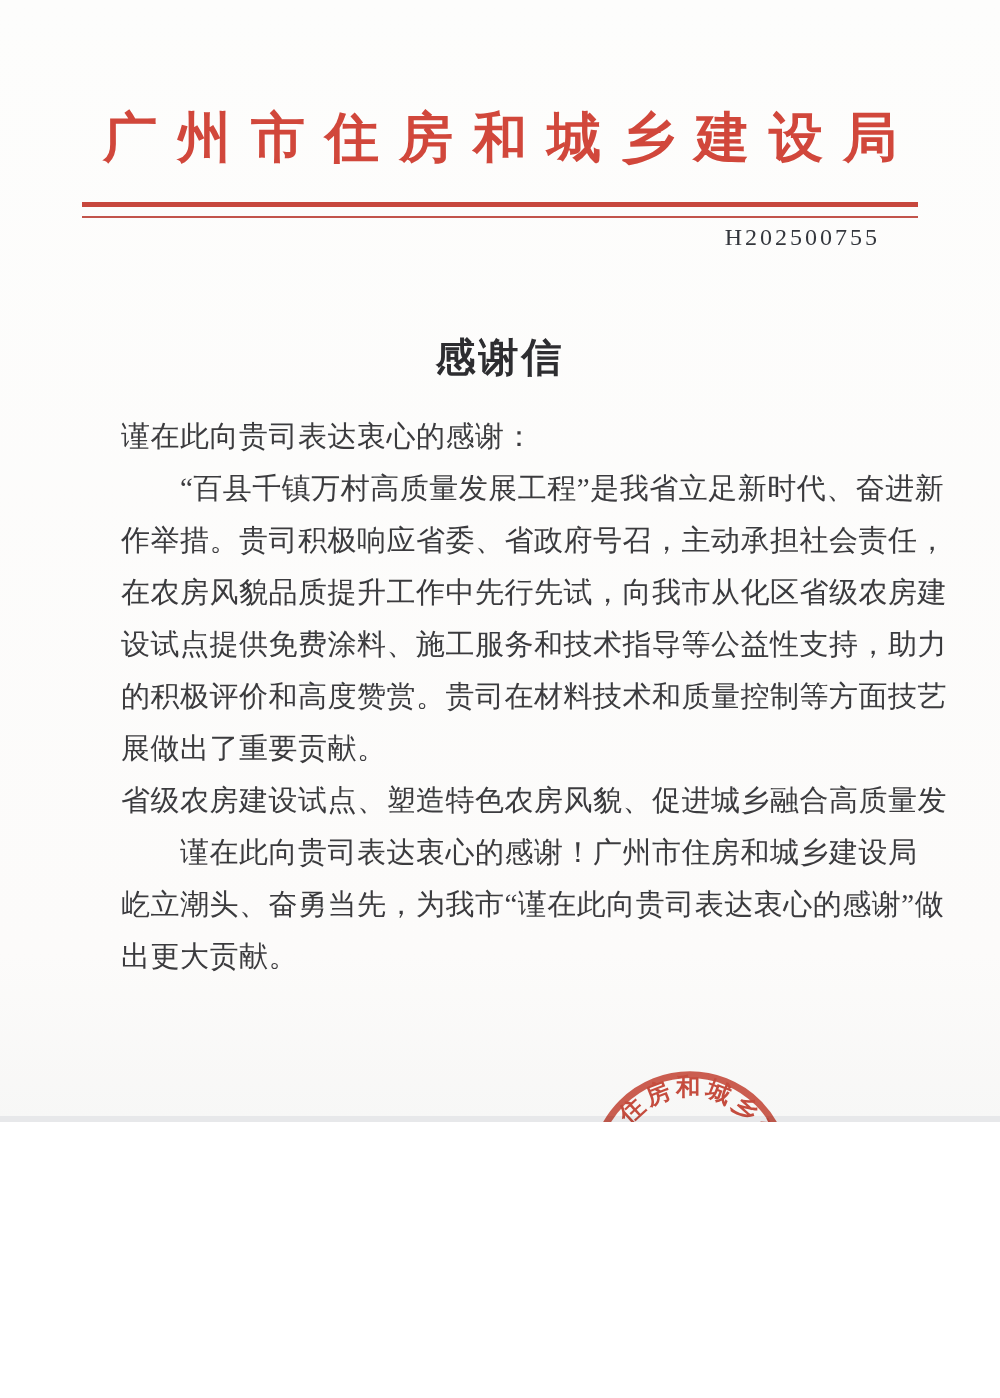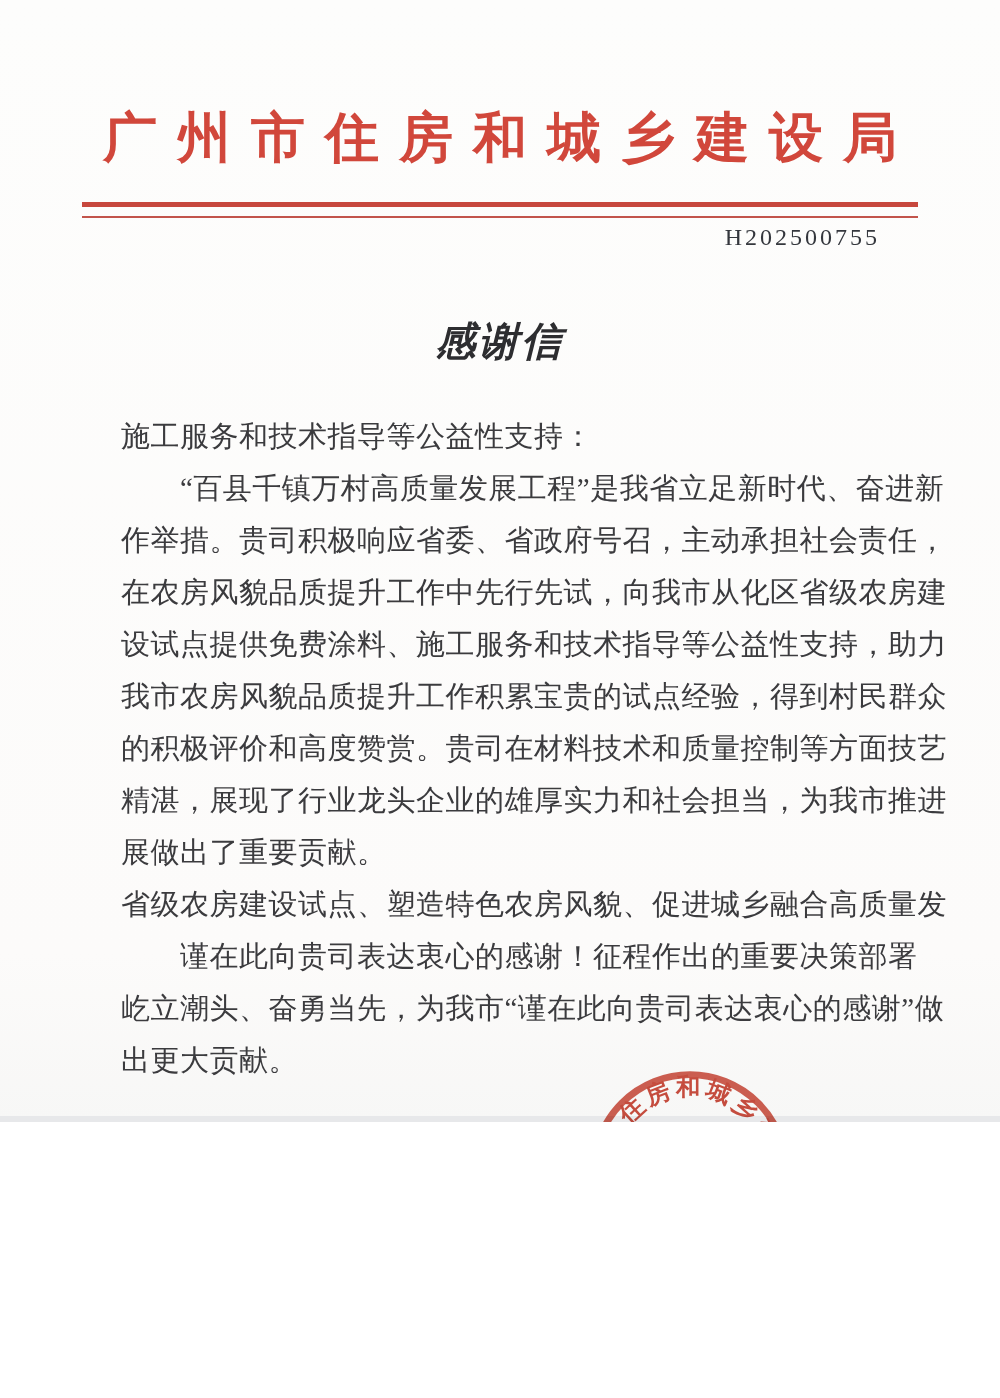--- a/index.html
+++ b/index.html
@@ -28,27 +28,26 @@
   .doc-number {
     position: absolute;
     top: 224px; right: 120px;
     font-size: 24px;
     letter-spacing: 3px;
     color: #34373d;
   }
   .letter-title {
     position: absolute;
     top: 314px; left: 0; right: 0;
-    margin: 0;
+    margin: 16px;
     text-align: center;
     font-size: 40px;
     font-weight: bold;
     letter-spacing: 3px;
     color: #2d2d30;
-    font-style: italic;
   }
   .body {
     position: absolute;
     top: 410px; left: 121px;
     width: 766px;
     font-size: 29px;
     line-height: 52px;
     color: #3b3b3e;
     letter-spacing: 0.5px;
   }
@@ -103,34 +102,32 @@
   <div class="agency-title">广州市住房和城乡建设局</div>
 
   <div class="rule rule-thick"></div>
   <div class="rule rule-thin"></div>
 
   <div class="doc-number">H202500755</div>
 
   <h1 class="letter-title">感谢信</h1>
 
   <div class="body">
-    <div class="line addressee">施工服务和技术指导等公益性支持：</div>
+    <div class="line addressee">谨在此向贵司表达衷心的感谢：</div>
     <div>
         <div class="line">　　“百县千镇万村高质量发展工程”是我省立足新时代、奋进新</div>
         <div class="line">作举措。贵司积极响应省委、省政府号召，主动承担社会责任，</div>
         <div class="line">在农房风貌品质提升工作中先行先试，向我市从化区省级农房建</div>
         <div class="line">设试点提供免费涂料、施工服务和技术指导等公益性支持，助力</div>
-        <div class="line">我市农房风貌品质提升工作积累宝贵的试点经验，得到村民群众</div>
         <div class="line">的积极评价和高度赞赏。贵司在材料技术和质量控制等方面技艺</div>
-        <div class="line">精湛，展现了行业龙头企业的雄厚实力和社会担当，为我市推进</div>
         <div class="line">展做出了重要贡献。</div>
         <div class="line">省级农房建设试点、塑造特色农房风貌、促进城乡融合高质量发</div>
       </div>
     <div>
-        <div class="line">　　谨在此向贵司表达衷心的感谢！征程作出的重要决策部署</div>
+        <div class="line">　　谨在此向贵司表达衷心的感谢！广州市住房和城乡建设局</div>
         <div class="line">屹立潮头、奋勇当先，为我市“谨在此向贵司表达衷心的感谢”做</div>
         <div class="line">出更大贡献。</div>
       </div>
   </div>
 
   <div class="signature">广州市住房和城乡建设局</div>
 
   <div class="date">2025 年 1 月 26 日</div>
 
   <svg class="stamp" viewBox="0 0 220 220" aria-hidden="true">

